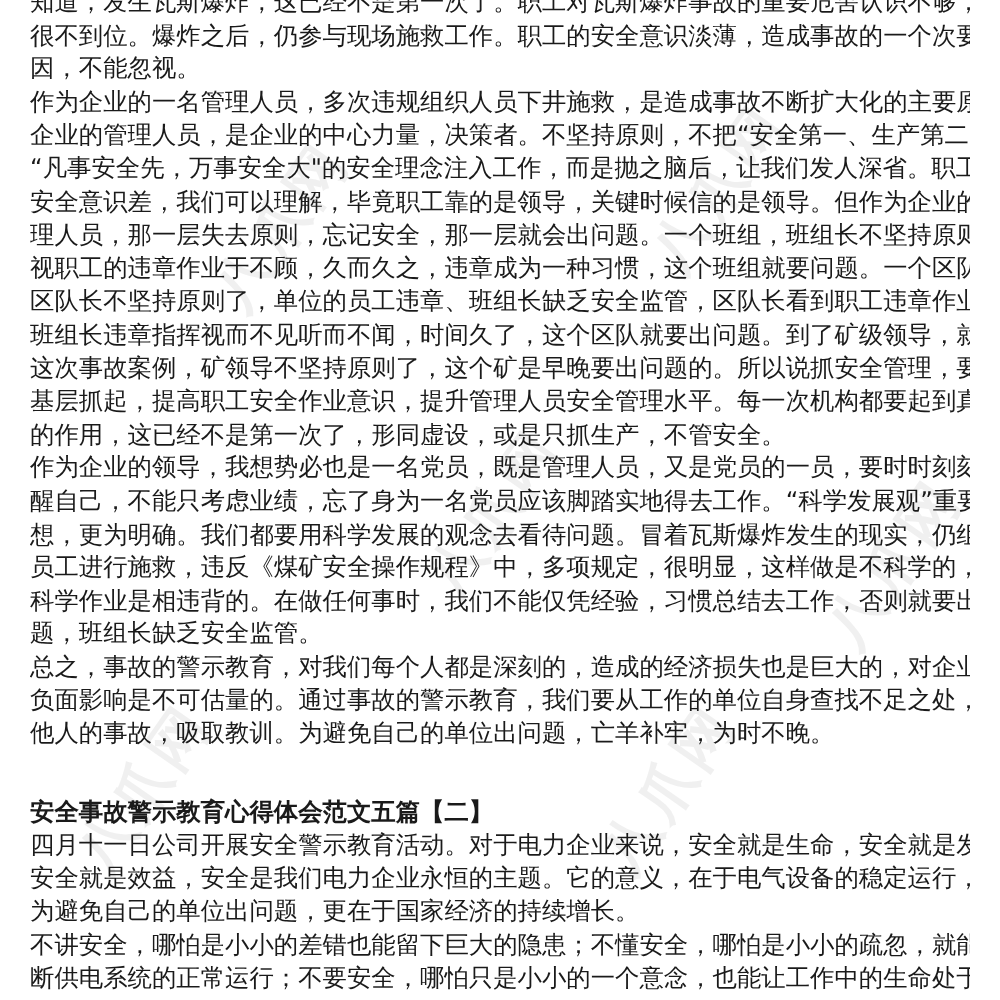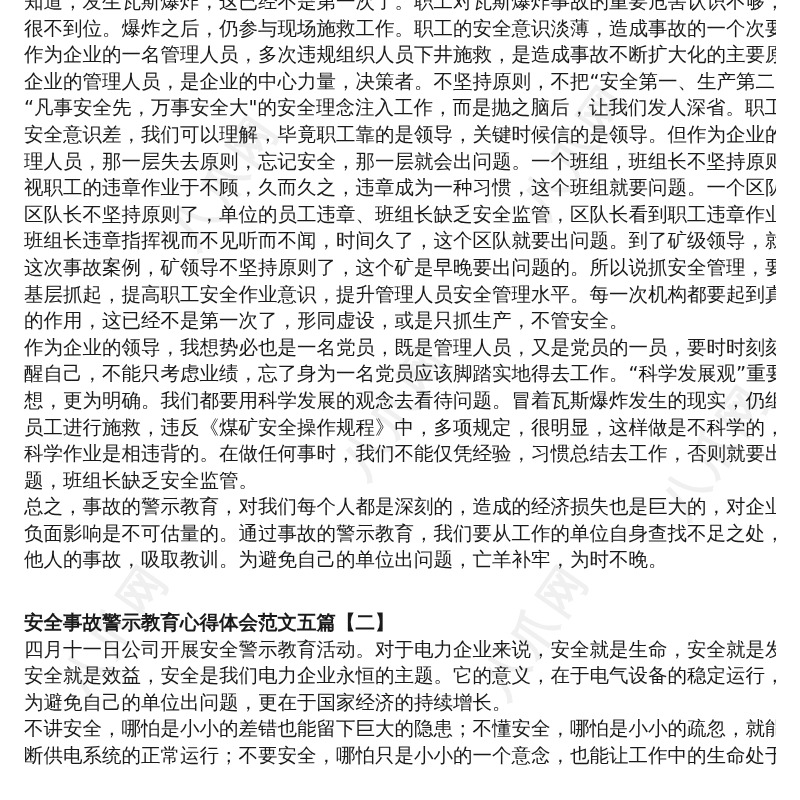--- a/index.html
+++ b/index.html
@@ -67,20 +67,21 @@
   <div class="watermark" style="left:320px; top:380px;">八爪网</div>
   <div class="watermark" style="left:640px; top:420px;">八爪网</div>
   <div class="watermark" style="left:40px; top:600px;">八爪网</div>
   <div class="watermark" style="left:460px; top:600px;">八爪网</div>
 
   <div class="doc">
 
     <div>
       <div class="line">知道，发生瓦斯爆炸，这已经不是第一次了。职工对瓦斯爆炸事故的重要危害认识不够，还</div>
       <div class="line">很不到位。爆炸之后，仍参与现场施救工作。职工的安全意识淡薄，造成事故的一个次要原</div>
+      <div class="line last">因，不能忽视。</div>
     </div>
 
     <div>
       <div class="line">作为企业的一名管理人员，多次违规组织人员下井施救，是造成事故不断扩大化的主要原因。</div>
       <div class="line">企业的管理人员，是企业的中心力量，决策者。不坚持原则，不把“安全第一、生产第二”，</div>
       <div class="line">“凡事安全先，万事安全大"的安全理念注入工作，而是抛之脑后，让我们发人深省。职工的</div>
       <div class="line">安全意识差，我们可以理解，毕竟职工靠的是领导，关键时候信的是领导。但作为企业的管</div>
       <div class="line">理人员，那一层失去原则，忘记安全，那一层就会出问题。一个班组，班组长不坚持原则了，</div>
       <div class="line">视职工的违章作业于不顾，久而久之，违章成为一种习惯，这个班组就要问题。一个区队，</div>
       <div class="line">区队长不坚持原则了，单位的员工违章、班组长缺乏安全监管，区队长看到职工违章作业、</div>

